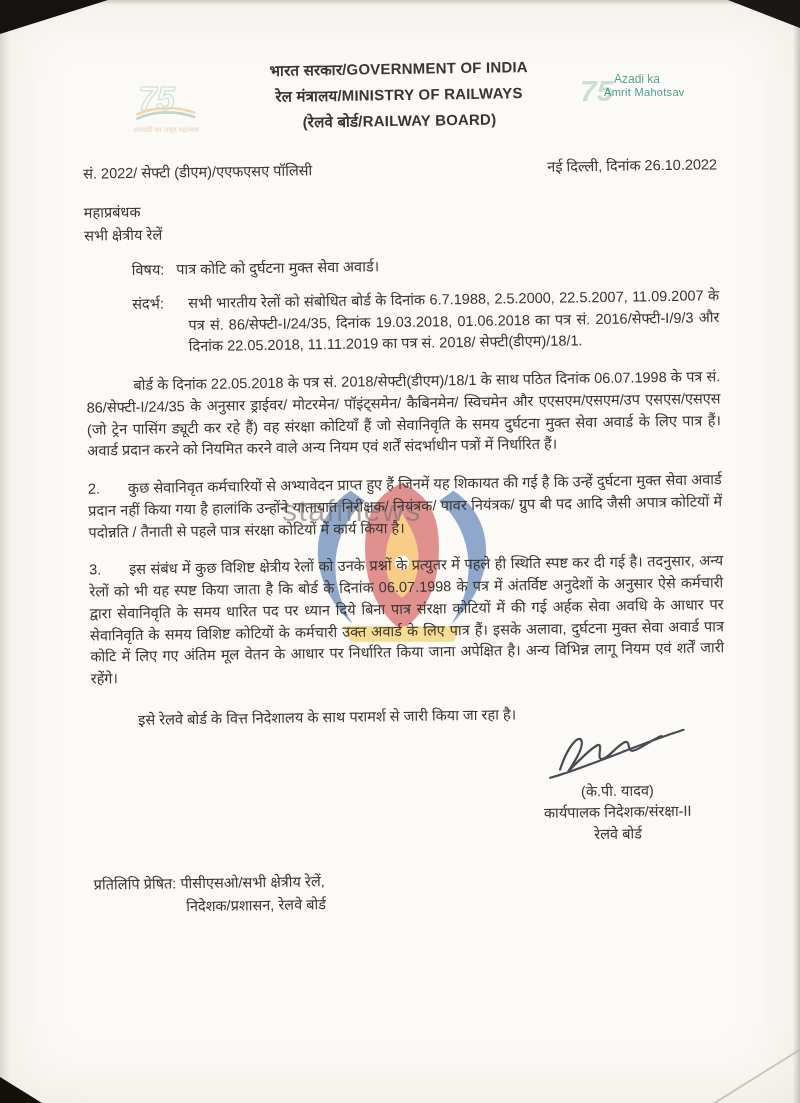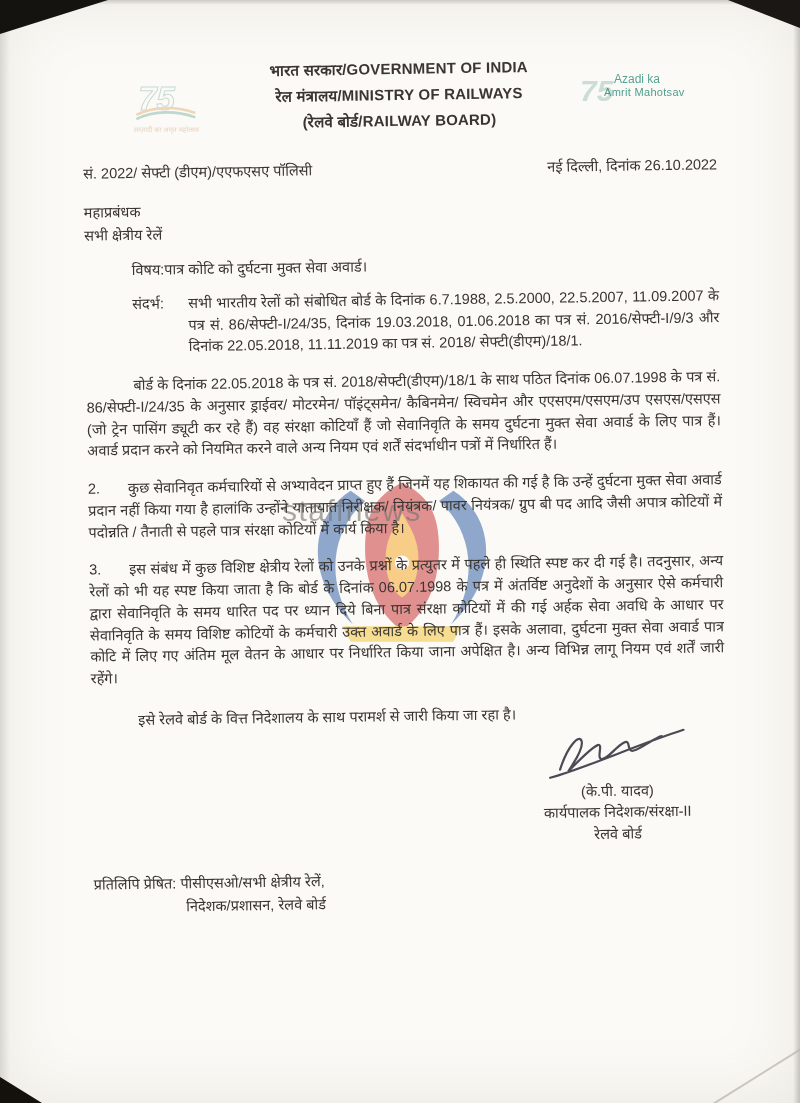--- a/index.html
+++ b/index.html
@@ -48,21 +48,21 @@
     position:absolute; inset:0;
     padding:56px 78px 0 88px;
     transform:rotate(-0.85deg); transform-origin:50% 45%;
     font-size:14.5px; line-height:1.5;
   }
   .letter-head { text-align:center; font-weight:bold; font-size:15px;
     line-height:1.72; letter-spacing:.2px; }
   .ref-row { display:flex; justify-content:space-between; margin-top:26px; }
   .addressee { margin-top:16px; line-height:1.55; }
   .subject-row { margin-top:14px; padding-left:47px; display:flex; }
-  .subject-row .lbl { margin-right:0; white-space:nowrap; }
+  .subject-row .lbl { margin-right:12px; white-space:nowrap; }
   .ref-block { margin-top:12px; padding-left:47px; display:flex; }
   .ref-block .lbl { flex:0 0 56px; }
   .ref-text { flex:1; text-align:justify; }
   .para { margin-top:16px; text-align:justify; }
   .para.indent { text-indent:47px; }
   .pnum { margin-right:28px; }
   .closing { margin-top:20px; }
   .sig-block { margin:2px -26px 0 auto; width:270px; text-align:center; line-height:1.5; }
   .sig-scribble { display:block; margin:0 auto -4px auto; }
   .copy-block { margin-top:20px; line-height:1.6; }

